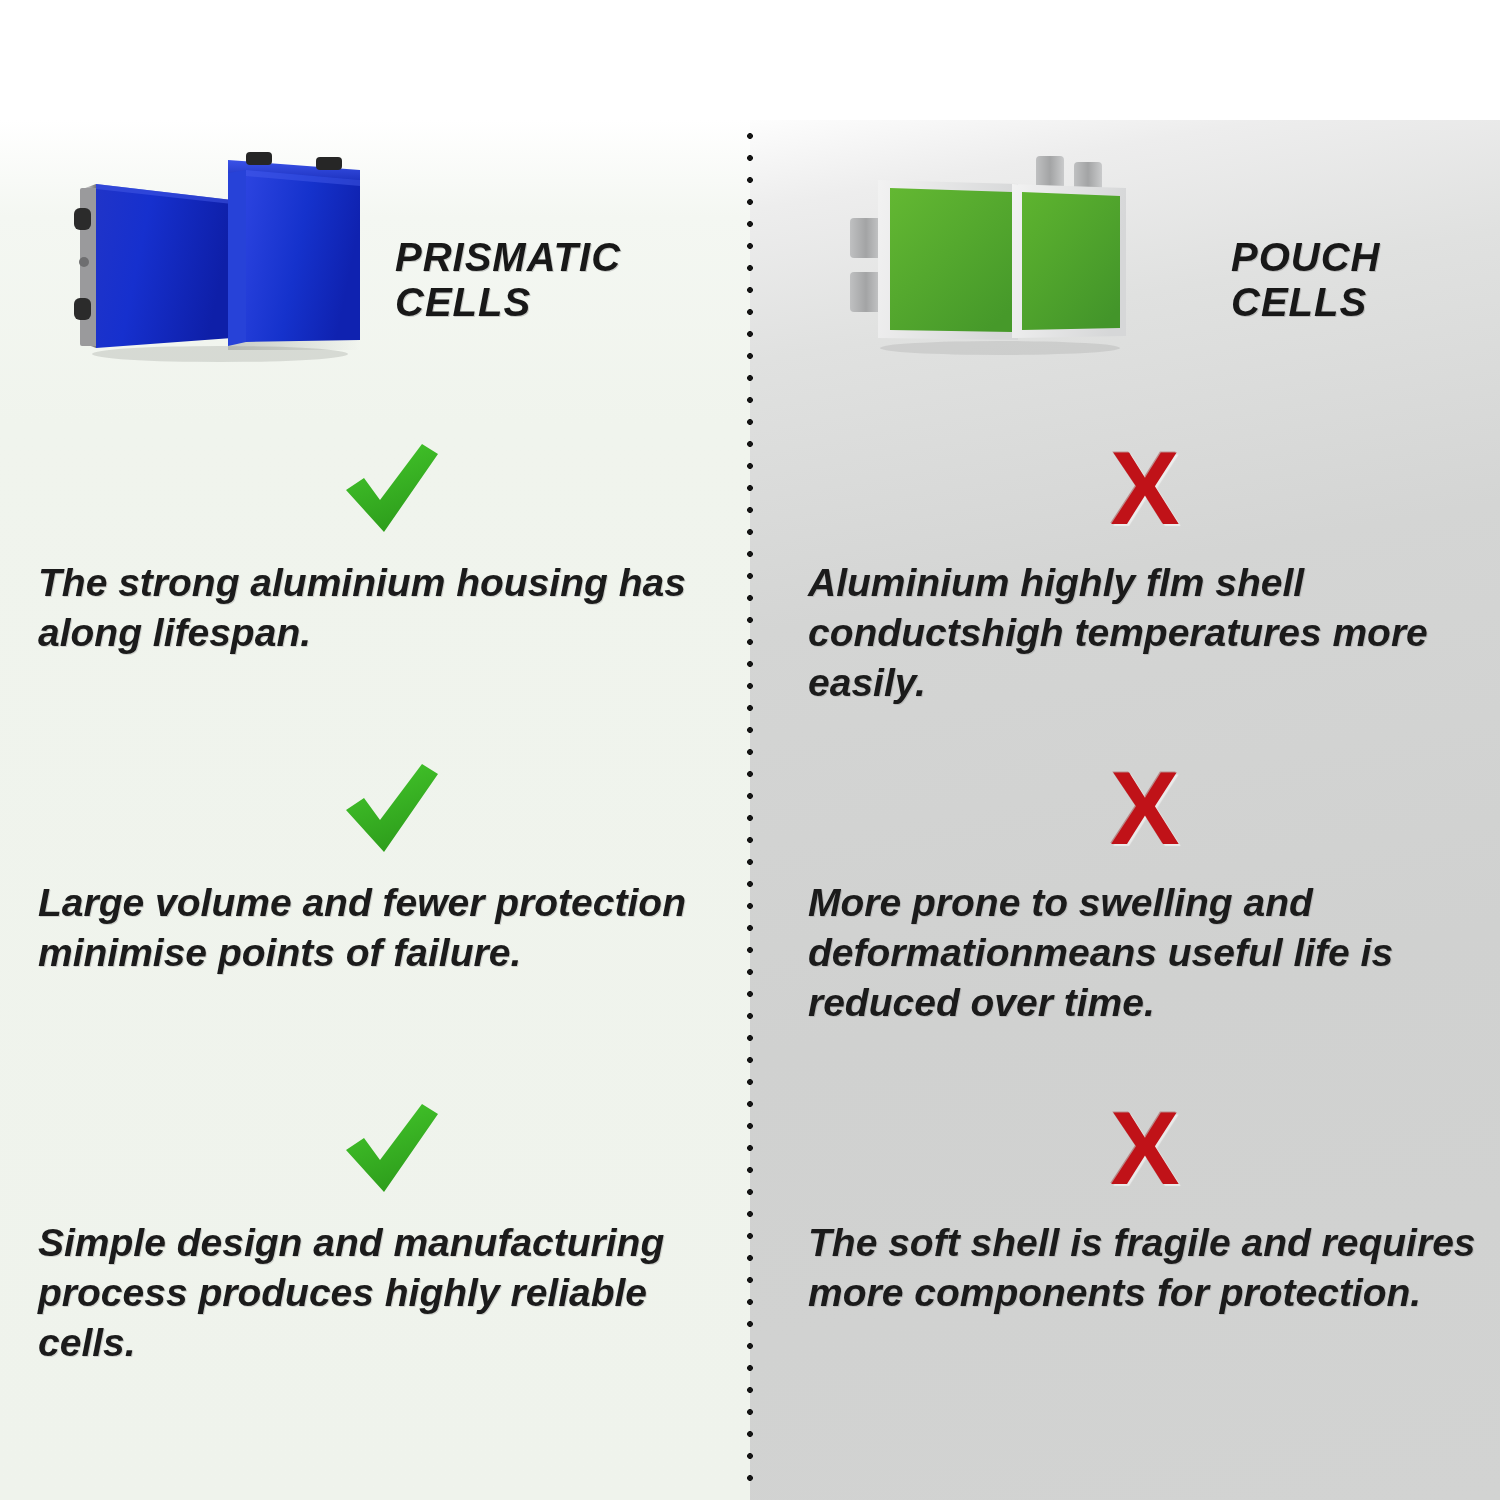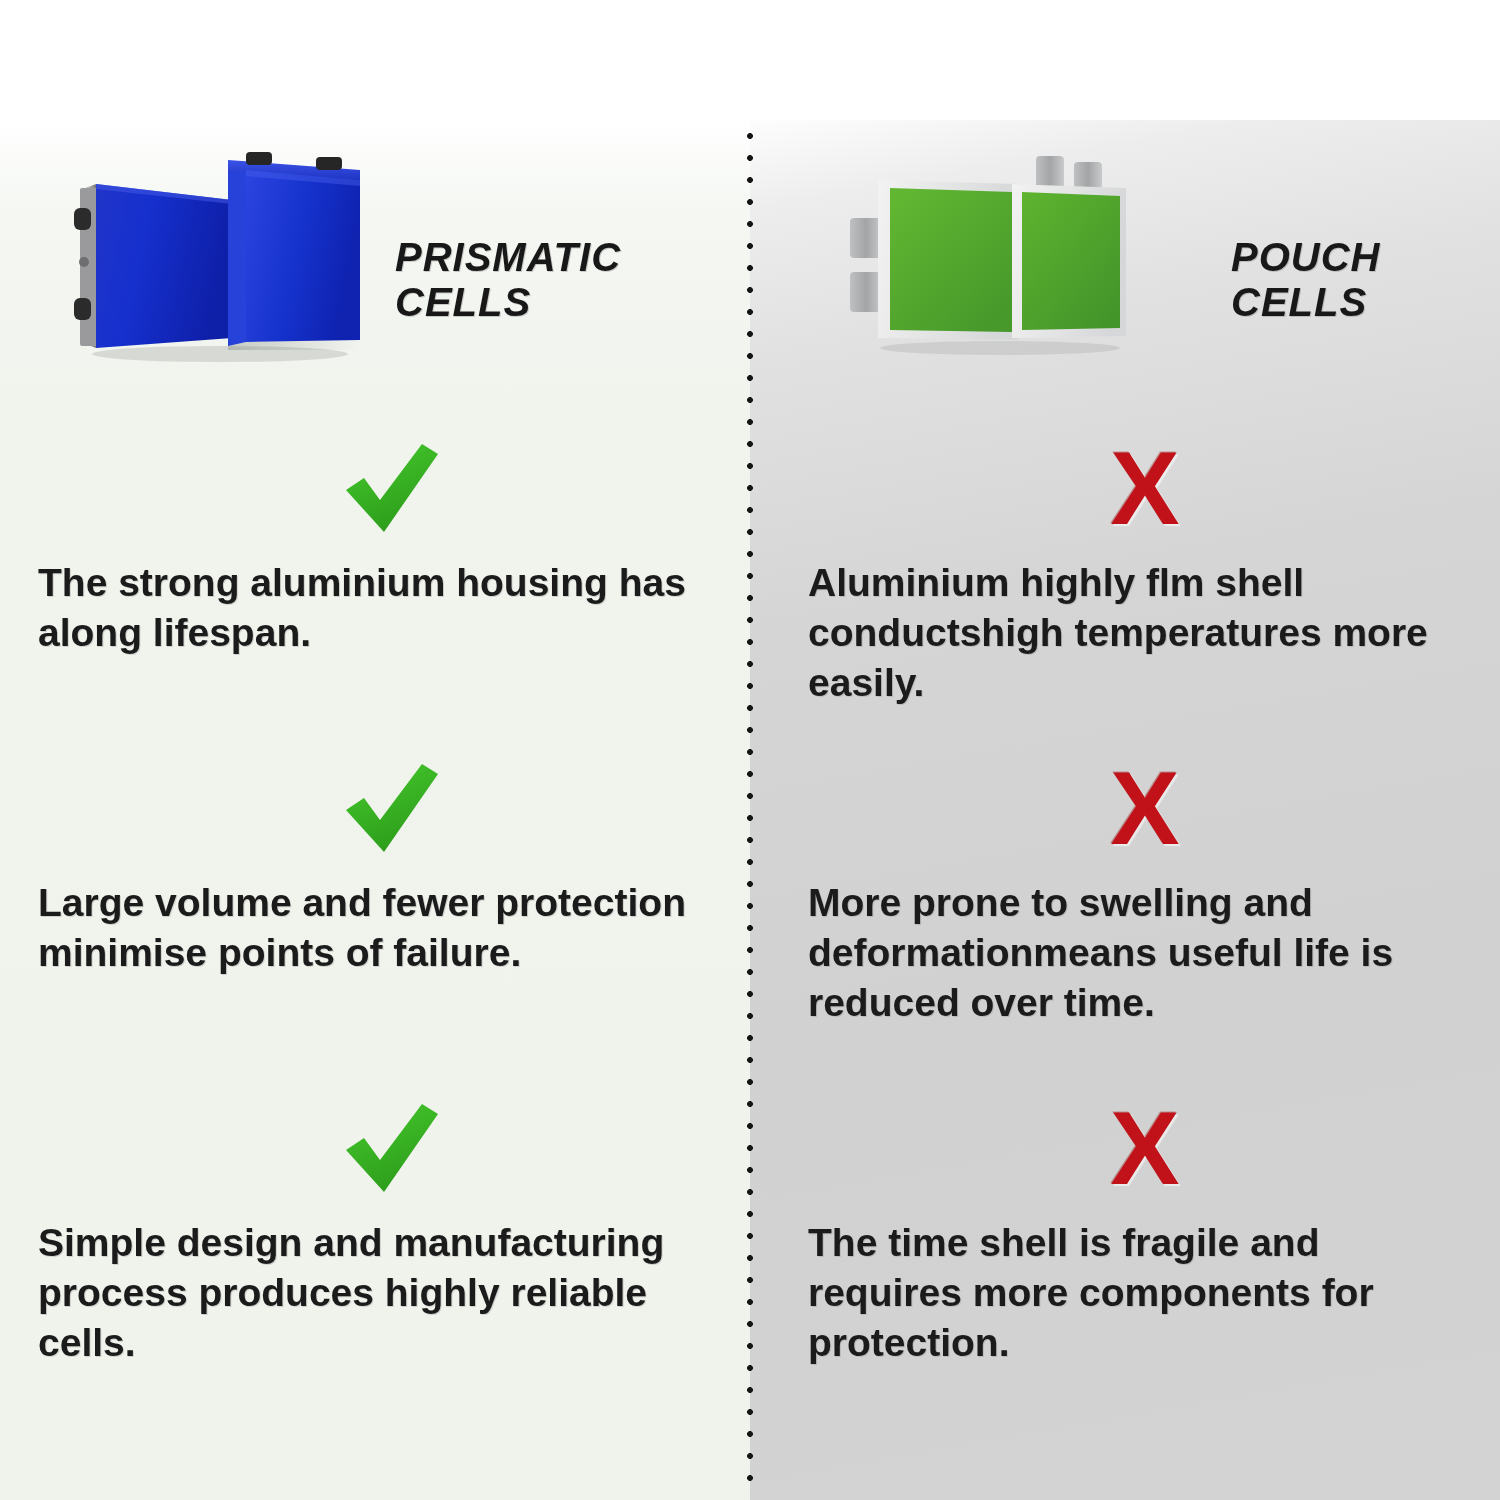--- a/index.html
+++ b/index.html
@@ -103,20 +103,21 @@
   .panel-left .feature-mark  { padding-left:30px; }
   .panel-right .feature-mark { padding-left:40px; }
 
   .feature-text {
     position:absolute;
     top:118px;
     left:38px;
     width:690px;
     font-size:39px;
     font-weight:bold;
+    font-style:italic;
     line-height:1.28;
     color:#1b1b1b;
     text-shadow:1px 1px 0 rgba(130,130,130,.30);
   }
   .panel-right .feature-text { left:58px; width:675px; }
 
   
   .feature-1 { top:320px; }
   .feature-2 { top:640px; }
   .feature-3 { top:980px; }
@@ -298,18 +299,18 @@
       <div class="feature-mark">
         <span class="xmark">X</span>
       </div>
       <div class="feature-text">More prone to swelling and deformationmeans useful life is reduced over time.</div>
     </div>
 
     <div class="feature feature-3">
       <div class="feature-mark">
         <span class="xmark">X</span>
       </div>
-      <div class="feature-text">The time shell is fragile and requires more components for protection.</div>
+      <div class="feature-text">The soft shell is fragile and requires more components for protection.</div>
     </div>
   </div>
 
   <div id="divider"></div>
 </div>
 
 </body></html>

